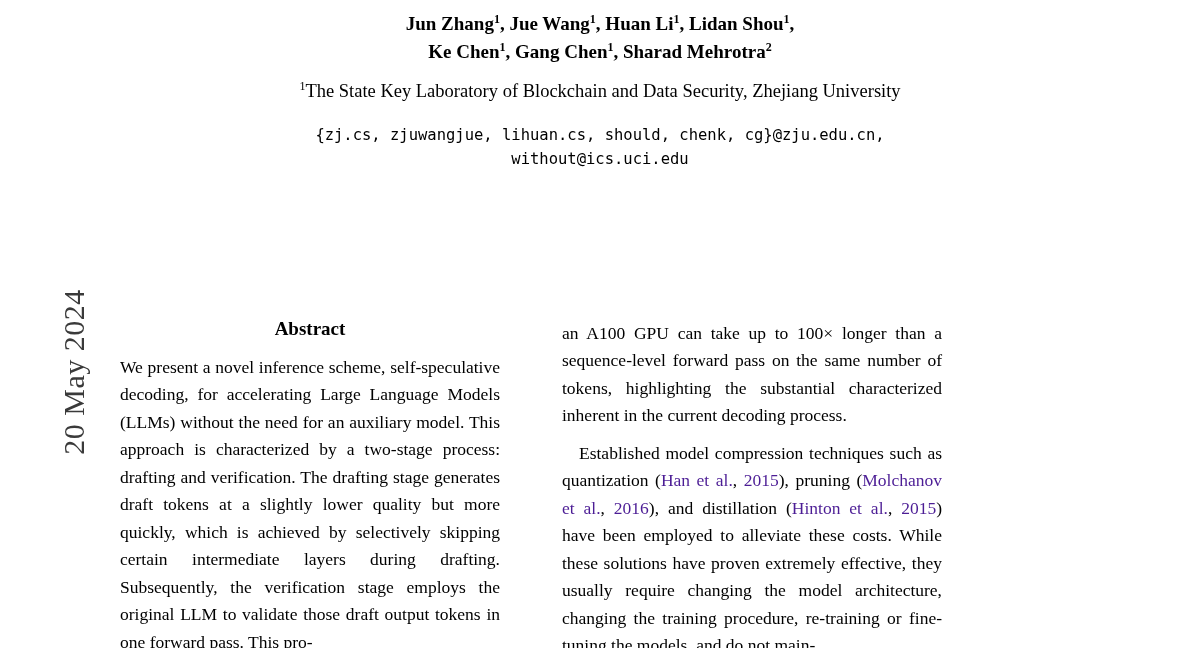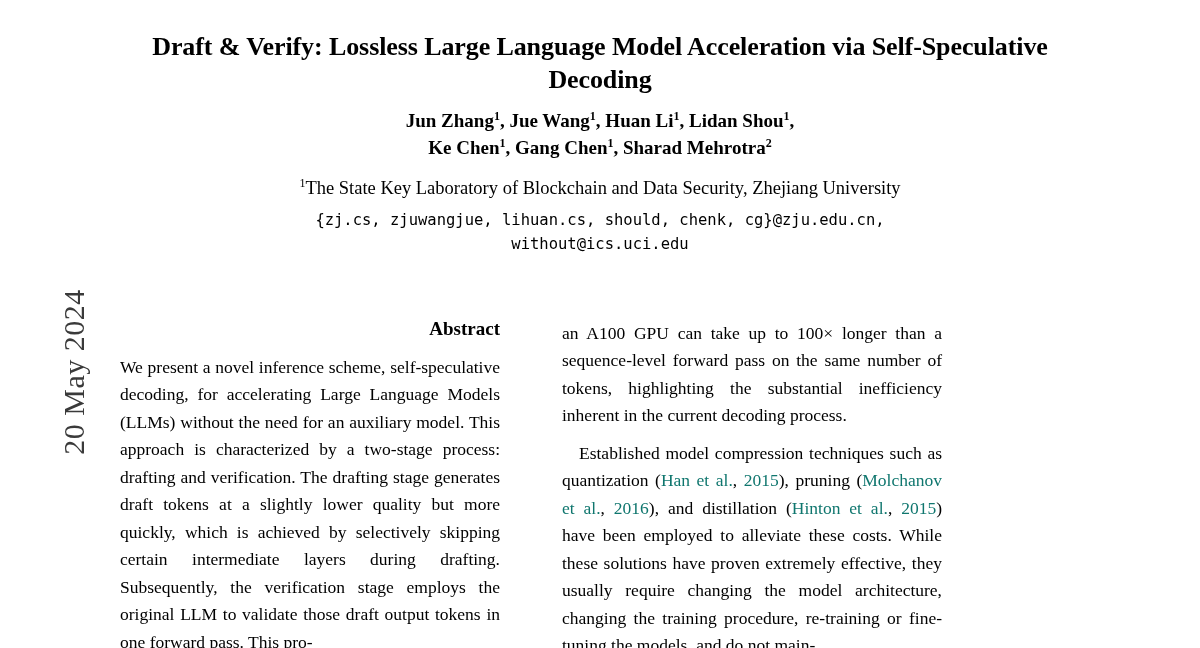--- a/index.html
+++ b/index.html
@@ -60,21 +60,21 @@
   }
   .authors sup { font-size: 12px; font-weight: bold; }
   .affil {
     margin-top: 12px;
     font-size: 18.5px;
     text-align: center;
     line-height: 1.5;
   }
   .affil sup { font-size: 12px; }
   .emails {
-    margin-top: 5px;
+    margin-top: 17px;
     font-family: "DejaVu Sans Mono", monospace;
     font-size: 15.5px;
     text-align: center;
     line-height: 1.55;
     letter-spacing: 0px;
   }
 
   .columns {
     position: absolute;
     top: 318px;
@@ -82,49 +82,46 @@
     width: 960px;
     display: flex;
     gap: 62px;
   }
   .col {
     width: 380px;
   }
   .abstract-head {
     font-size: 19px;
     font-weight: bold;
-    text-align: right;
+    text-align: center;
     margin: 0 0 14px 0;
   }
   p.body {
     margin: 0 0 10px 0;
     font-size: 17.5px;
     line-height: 1.57;
     text-align: justify;
     text-justify: inter-word;
     hyphens: manual;
   }
   p.body.indent { text-indent: 17px; }
   a.cite {
-    color: #0f766e;
+    color: #4c1d95;
     text-decoration: none;
   }
   .col.right { padding-top: 2px; }
 </style>
 </head>
 <body>
 
 <div class="page">
 
   <div class="side-stamp">20 May 2024</div>
 
   <div class="content">
-    <h1 class="title">
-      <span>Draft &amp; Verify: Lossless Large Language Model Acceleration via Self-Speculative Decoding</span>
-    </h1>
 
     <div class="authors">
       <div>
         Jun Zhang<sup>1</sup>, Jue Wang<sup>1</sup>, Huan Li<sup>1</sup>, Lidan Shou<sup>1</sup>,
       </div>
       <div>
         Ke Chen<sup>1</sup>, Gang Chen<sup>1</sup>, Sharad Mehrotra<sup>2</sup>
       </div>
     </div>
 
@@ -139,18 +136,18 @@
   </div>
 
   <div class="columns">
 
     <div class="col left">
       <div class="abstract-head">Abstract</div>
       <p class="body">We present a novel inference scheme, self-speculative decoding, for accelerating Large Language Models (LLMs) without the need for an auxiliary model. This approach is characterized by a two-stage process: drafting and verification. The drafting stage generates draft tokens at a slightly lower quality but more quickly, which is achieved by selectively skipping certain intermediate layers during drafting. Subsequently, the verification stage employs the original LLM to validate those draft output tokens in one forward pass. This pro-</p>
     </div>
 
     <div class="col right">
-      <p class="body">an A100 GPU can take up to 100× longer than a sequence-level forward pass on the same number of tokens, highlighting the substantial inefficiency inherent in the current decoding process.</p>
+      <p class="body">an A100 GPU can take up to 100× longer than a sequence-level forward pass on the same number of tokens, highlighting the substantial characterized inherent in the current decoding process.</p>
       <p class="body indent"><span>Established model compression techniques such as quantization (</span><a class="cite" href="#">Han et al.</a><span>, </span><a class="cite" href="#">2015</a><span>), pruning (</span><a class="cite" href="#">Molchanov et al.</a><span>, </span><a class="cite" href="#">2016</a><span>), and distillation (</span><a class="cite" href="#">Hinton et al.</a><span>, </span><a class="cite" href="#">2015</a><span>) have been employed to alleviate these costs. While these solutions have proven extremely effective, they usually require changing the model architecture, changing the training procedure, re-training or fine-tuning the models, and do not main-</span></p>
     </div>
 
   </div>
 </div>
 
 </body></html>

